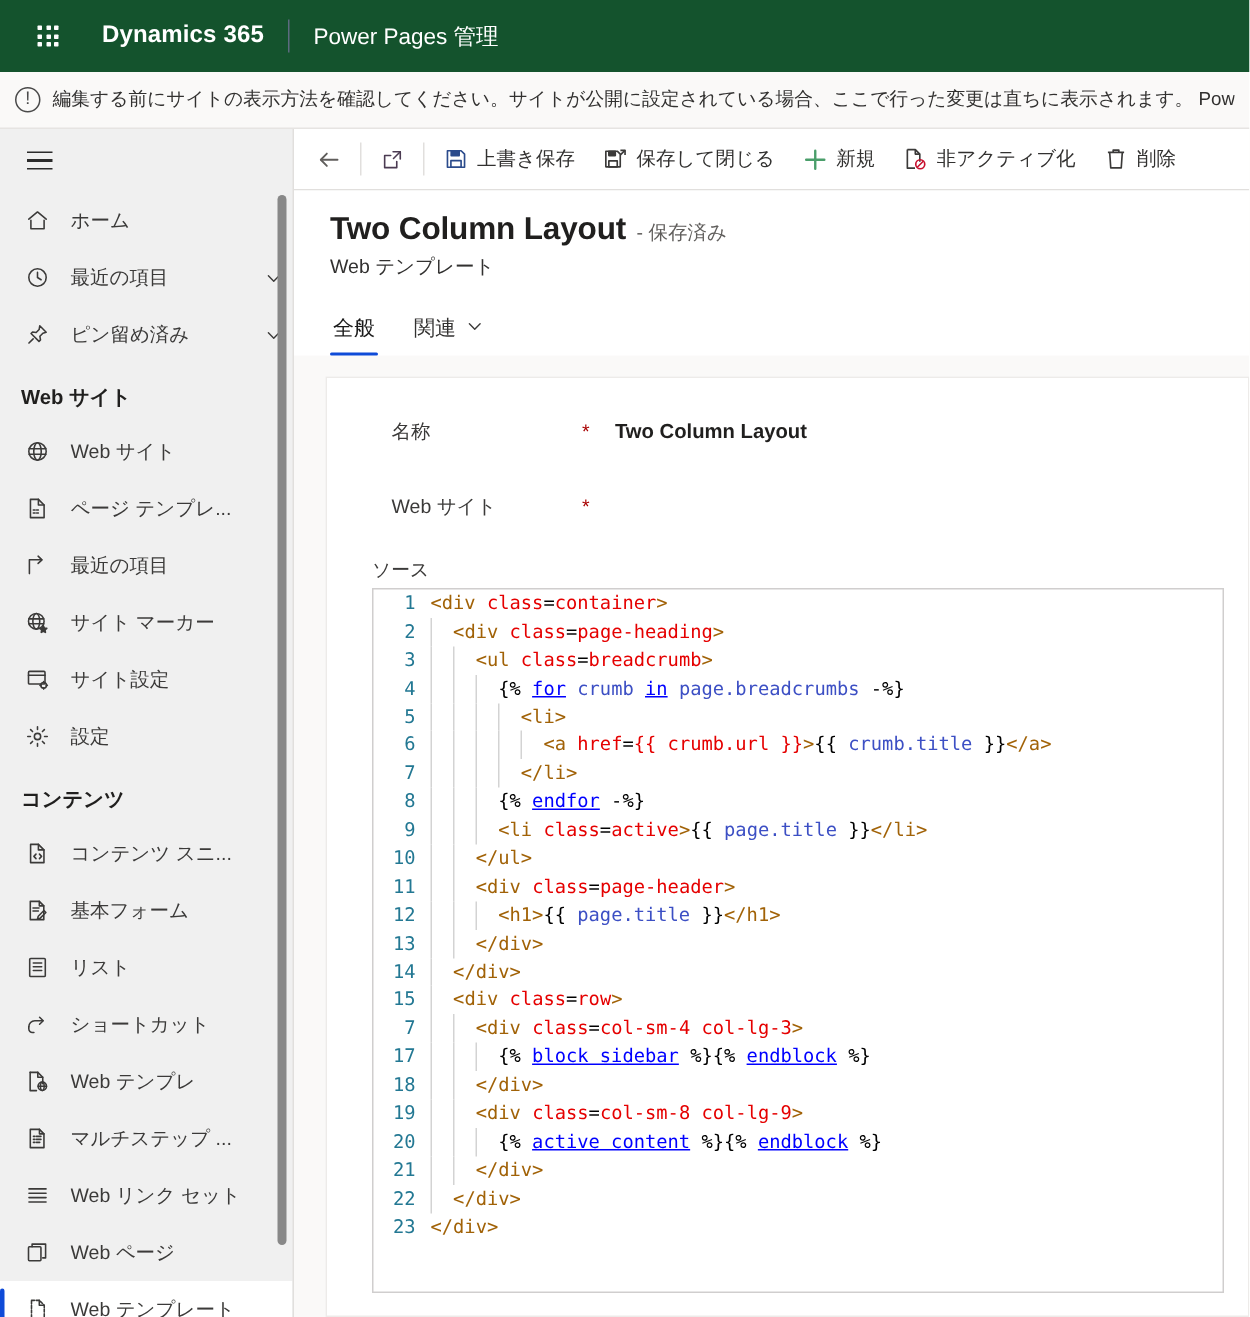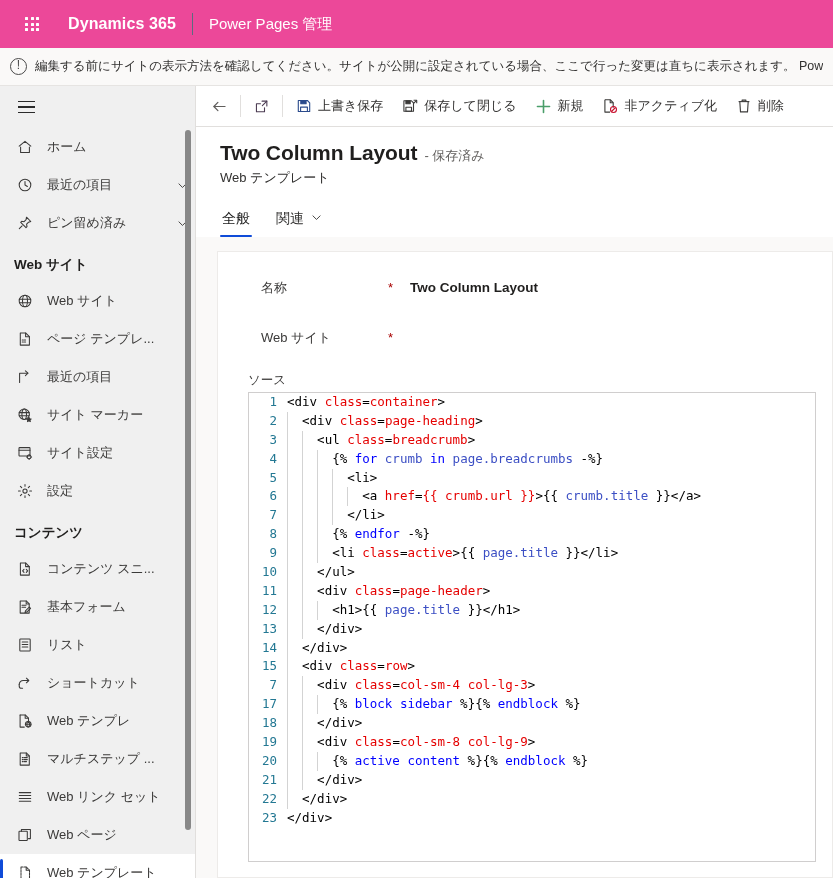--- a/index.html
+++ b/index.html
@@ -8,21 +8,21 @@
     margin: 0; padding: 0;
     width: 833px; height: 878px;
     overflow: hidden;
     font-family: "Liberation Sans", "DejaVu Sans", sans-serif;
     background: #ffffff;
   }
 
   
   #brandbar {
     height: 48px;
-    background: #ec4899;
+    background: #14532d;
     display: flex;
     align-items: center;
     padding: 0 12px;
     color: #ffffff;
   }
   #waffle {
     width: 40px; height: 40px;
     display: flex; align-items: center; justify-content: center;
     cursor: pointer; flex: 0 0 auto;
   }
@@ -202,24 +202,24 @@
     padding-right: 8px; color: #237893; user-select: none;
     font-size: 12.5px;
   }
   .code-txt { white-space: pre; position: relative; padding-left: 2px; flex: 1 1 auto; }
   
   .guides { position: absolute; left: 0; top: 0; bottom: 0; }
   .guides i {
     position: absolute; top: 0; bottom: 0; width: 1px;
     background: #d3d3d3; display: block;
   }
-  .tok-tag  { color: #000000; }
+  .tok-tag  { color: #a16207; }
   .tok-attr { color: #e50000; }
   .tok-plain{ color: #000000; }
-  .tok-kw   { color: #0000ff; }
+  .tok-kw   { color: #0000ff; text-decoration: underline; }
   .tok-var  { color: #3c4fc4; }
   .tok-rvar { color: #e50000; }
 </style>
 </head>
 <body>
 
 <div id="brandbar">
   <div id="waffle">
     <div class="grid">
         <i></i>

